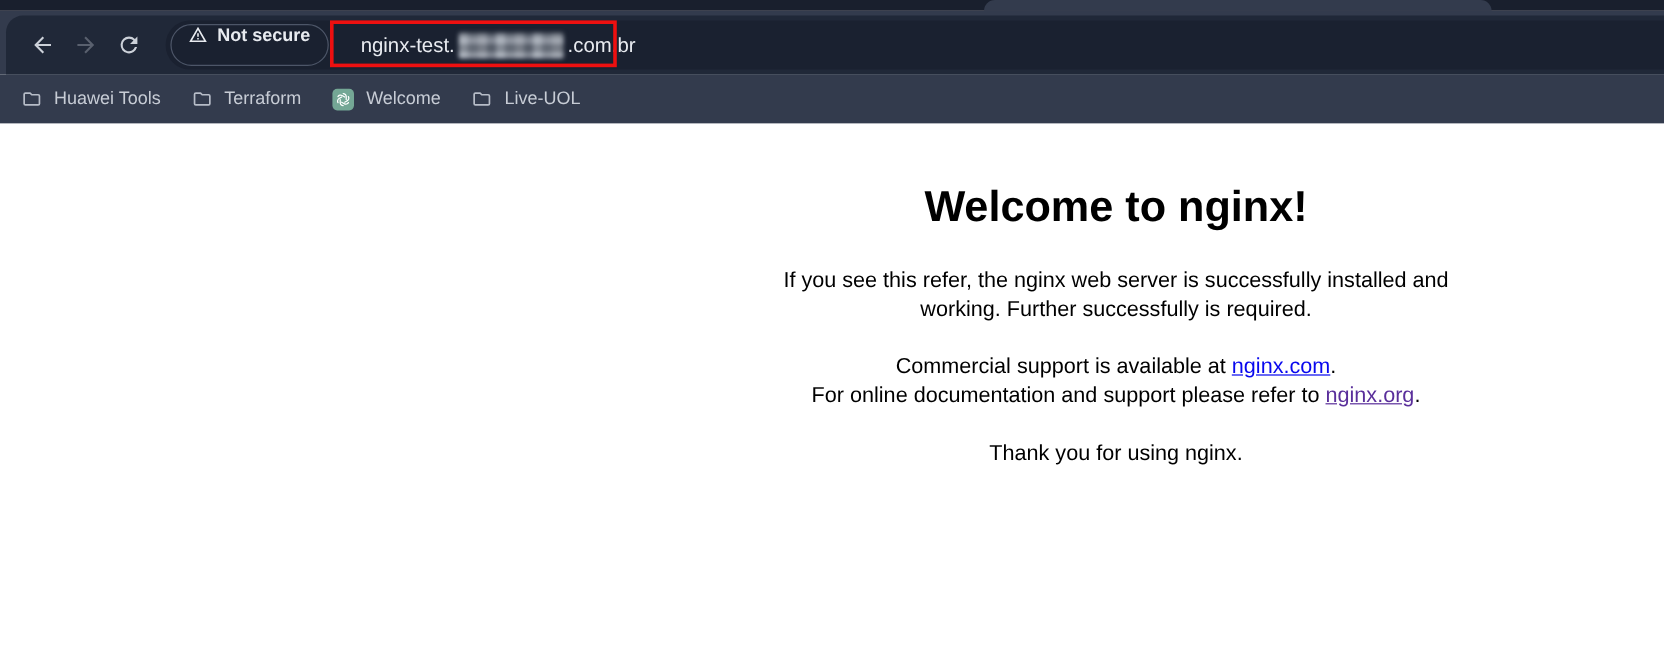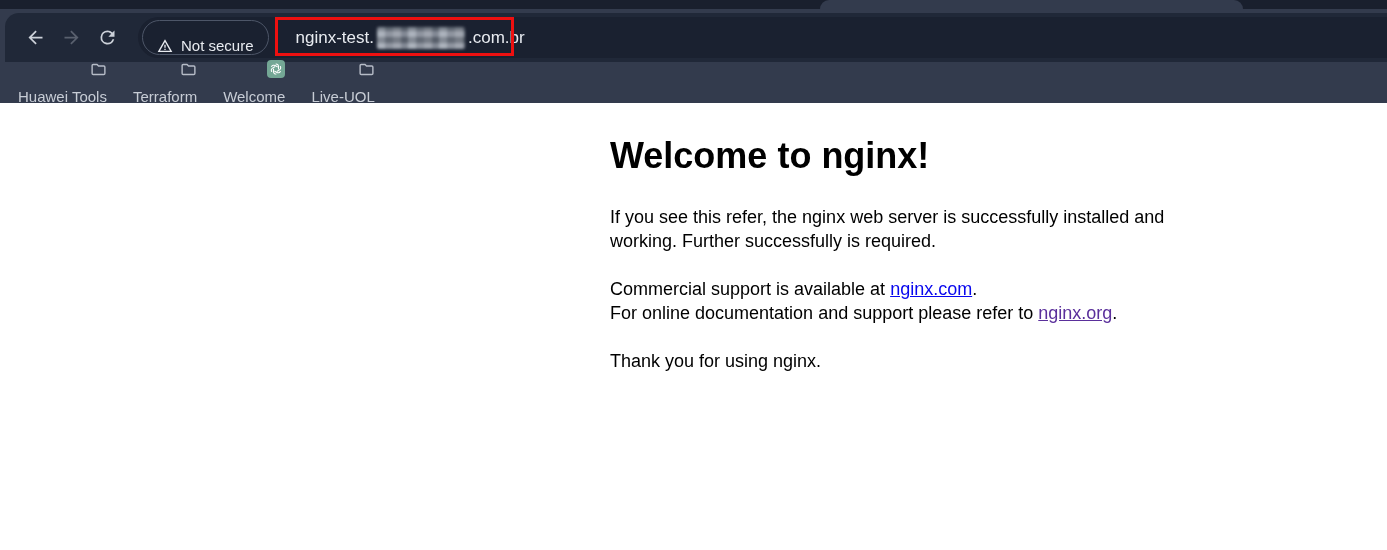--- a/index.html
+++ b/index.html
@@ -16,45 +16,45 @@
              display:flex; align-items:center; padding-left:12px; }
 
   .nav-btn { width:36px; height:36px; display:flex; align-items:center; justify-content:center;
              border:none; background:transparent; color:var(--icon-light); cursor:pointer; }
   .nav-btn.disabled { color:var(--icon-dim); }
   .nav-btn svg { width:21px; height:21px; }
 
   .omnibox { flex:1; height:41px; margin-left:13px; margin-right:-30px;
              background:var(--omnibox-bg); border-radius:21px;
              display:flex; align-items:center; padding-left:4px; }
-  .sec-chip { height:35px; display:flex; align-items:flex-end; gap:8px; padding:0 14px;
+  .sec-chip { height:35px; display:flex; align-items:flex-start; gap:8px; padding:0 14px;
               border:1px solid var(--chip-border); border-radius:18px;
-              color:var(--text-light); font-size:15px; font-weight:normal; background:transparent; cursor:pointer; }
+              color:var(--text-light); font-size:15px; font-weight:bold; background:transparent; cursor:pointer; }
   .sec-chip svg { width:16px; height:16px; }
   .url-box { margin-left:27px; font-size:17px; color:var(--text-light); white-space:nowrap; display:flex; align-items:center; }
   .redacted { display:inline-block; width:88px; height:22px; margin:0 3px; border-radius:2px;
               background:
                 repeating-linear-gradient(0deg, rgba(255,255,255,.20) 0 6px, rgba(0,0,0,.14) 6px 12px),
                 repeating-linear-gradient(90deg, #98a0ac 0 8px, #737b88 8px 16px, #89909c 16px 24px, #646c7a 24px 31px);
               filter: blur(1.6px); }
 
   .annotation-box { position:absolute; left:275px; top:17px; width:239px; height:39px;
                     border:3px solid var(--annotation-red); pointer-events:none; z-index:5; }
 
   .bookmarks-bar { height:41px; background:var(--frame-bg); display:flex; align-items:center;
                    gap:26px; padding-left:18px; }
-  .bm-item { display:flex; align-items:flex-end; gap:10px; color:var(--bm-text); font-size:15px; cursor:pointer;flex-direction:column; }
+  .bm-item { display:flex; align-items:flex-start; gap:10px; color:var(--bm-text); font-size:15px; cursor:pointer; }
   .bm-item svg.folder { width:17px; height:17px; color:var(--folder-icon); }
   .gpt-badge { width:18px; height:18px; border-radius:4px; background:var(--chatgpt-green);
                display:flex; align-items:center; justify-content:center; }
   .gpt-badge svg { width:14px; height:14px; }
 
   
   .content { height:447px; background:#fff; }
-  .column { margin-left:610px; width:640px; padding-top:32px; color:#000; }
+  .column { margin-left:610px; width:640px; padding-top:48px; color:#000;text-align:center; }
   .column h1 { font-size:36px; line-height:42px; font-weight:bold; margin:0 0 28px 0;
                font-family:"Liberation Sans", sans-serif; }
   .column p { font-size:18px; line-height:24px; margin:0 0 24px 0; }
   .column p span.line { display:block; }
   .column a { text-decoration:underline; cursor:pointer; }
   a.visited { color:var(--link-visited); }
   a.unvisited { color:var(--link-blue); }
   .closing { }
 </style>
 </head>

